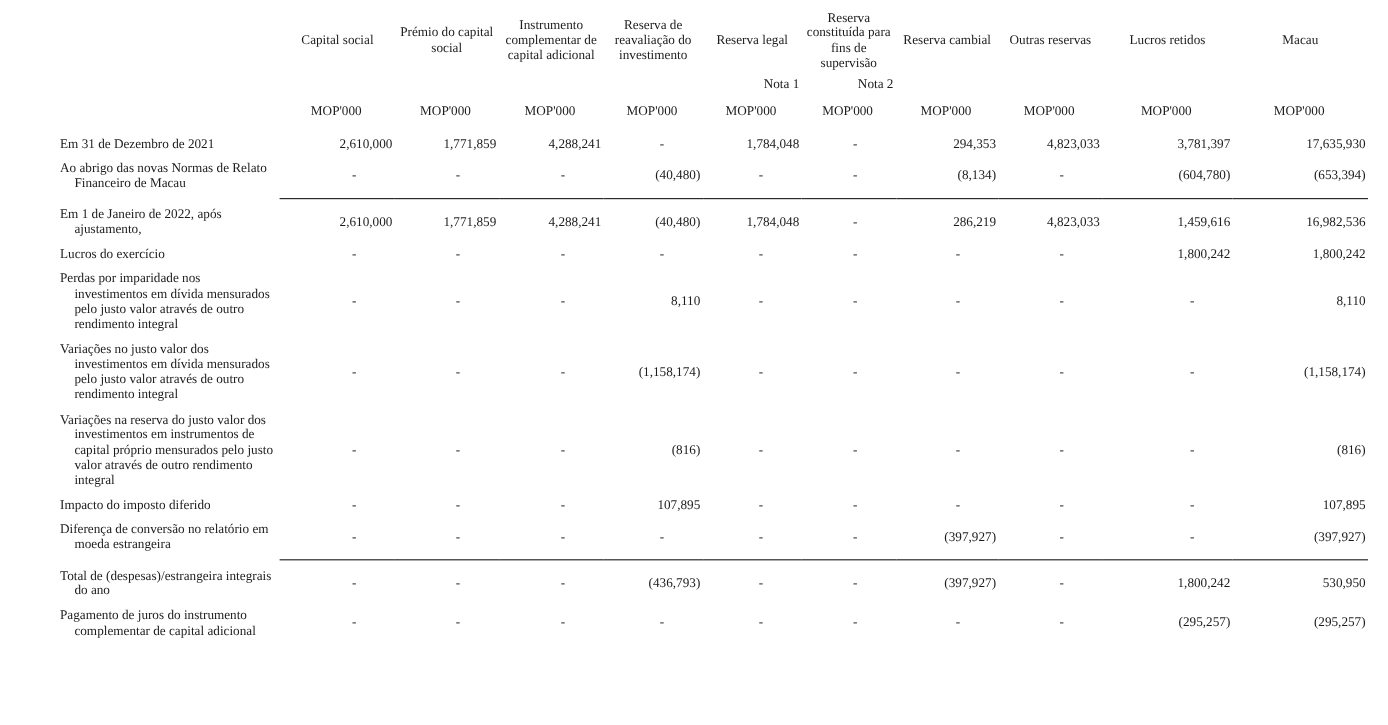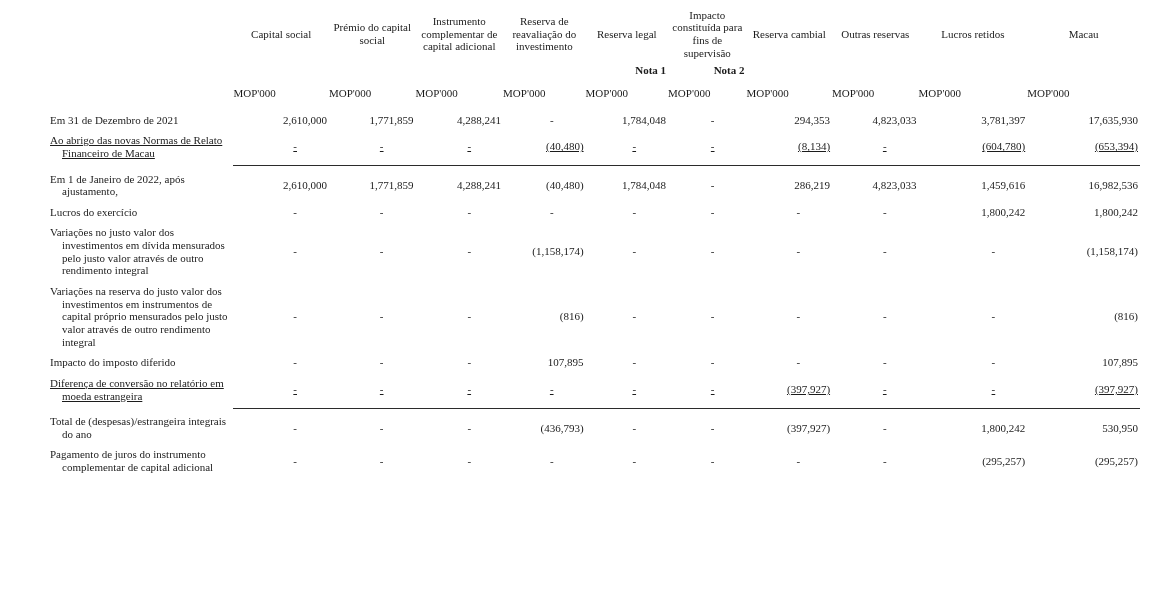--- a/index.html
+++ b/index.html
@@ -32,24 +32,23 @@
   thead th.colhead {
     text-align: center;
     vertical-align: middle;
     padding: 4px 3px 2px 3px;
     height: 52px;
   }
   thead th.note {
     text-align: right;
     padding: 2px 2px 2px 0;
     height: 13px;
-    font-weight: bold;
   }
   thead th.unit {
-    text-align: left;
+    text-align: center;
     padding: 8px 2px 10px 0;
   }
   
   td.label {
     text-align: left;
     vertical-align: top;
     padding: 4px 4px 4px 62px;
     text-indent: -12px;
   }
   td.num {
@@ -61,21 +60,20 @@
     padding-right: 32px;
   }
   tr.bold td {
     font-weight: normal;
   }
   tr.rule-single td.num {
     border-bottom: 1px solid #2b2b2b;
   }
   tr.rule-single td, tr.rule-double td {
     padding-bottom: 6px;
-    text-decoration: underline;
   }
   tr.after-rule td {
     padding-top: 7px;
   }
 </style>
 </head>
 <body>
 
 <div class="page">
   <table class="equity">
@@ -93,21 +91,21 @@
       <col style="width:112px">
     </colgroup>
     <thead>
       <tr>
         <th class="label"></th>
         <th class="colhead">Capital social</th>
         <th class="colhead">Prémio do capital social</th>
         <th class="colhead">Instrumento complementar de capital adicional</th>
         <th class="colhead">Reserva de reavaliação do investimento</th>
         <th class="colhead">Reserva legal</th>
-        <th class="colhead">Impacto constituída para fins de supervisão</th>
+        <th class="colhead">Reserva constituída para fins de supervisão</th>
         <th class="colhead">Reserva cambial</th>
         <th class="colhead">Outras reservas</th>
         <th class="colhead">Lucros retidos</th>
         <th class="colhead">Macau</th>
       </tr>
       <tr>
         <th></th>
         <th class="note"></th>
         <th class="note"></th>
         <th class="note"></th>
@@ -180,20 +178,33 @@
           <td class="num dash">-</td>
           <td class="num dash">-</td>
           <td class="num dash">-</td>
           <td class="num dash">-</td>
           <td class="num dash">-</td>
           <td class="num dash">-</td>
           <td class="num">1,800,242</td>
           <td class="num">1,800,242</td>
         </tr>
         <tr>
+          <td class="label">Perdas por imparidade nos investimentos em dívida mensurados pelo justo valor através de outro rendimento integral</td>
+          <td class="num dash">-</td>
+          <td class="num dash">-</td>
+          <td class="num dash">-</td>
+          <td class="num">8,110</td>
+          <td class="num dash">-</td>
+          <td class="num dash">-</td>
+          <td class="num dash">-</td>
+          <td class="num dash">-</td>
+          <td class="num dash">-</td>
+          <td class="num">8,110</td>
+        </tr>
+        <tr>
           <td class="label">Variações no justo valor dos investimentos em dívida mensurados pelo justo valor através de outro rendimento integral</td>
           <td class="num dash">-</td>
           <td class="num dash">-</td>
           <td class="num dash">-</td>
           <td class="num">(1,158,174)</td>
           <td class="num dash">-</td>
           <td class="num dash">-</td>
           <td class="num dash">-</td>
           <td class="num dash">-</td>
           <td class="num dash">-</td>

